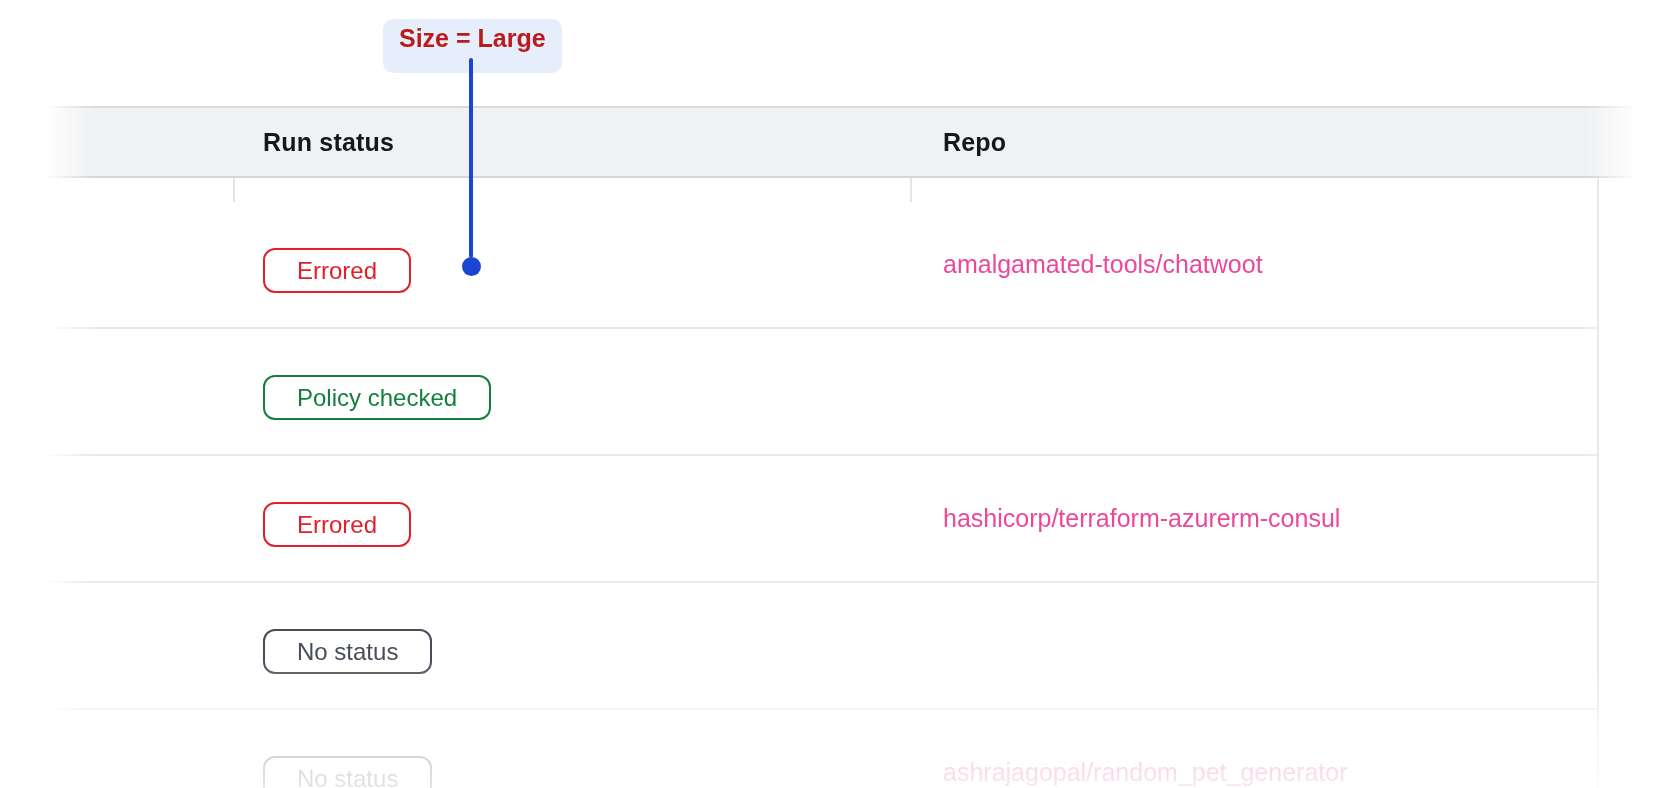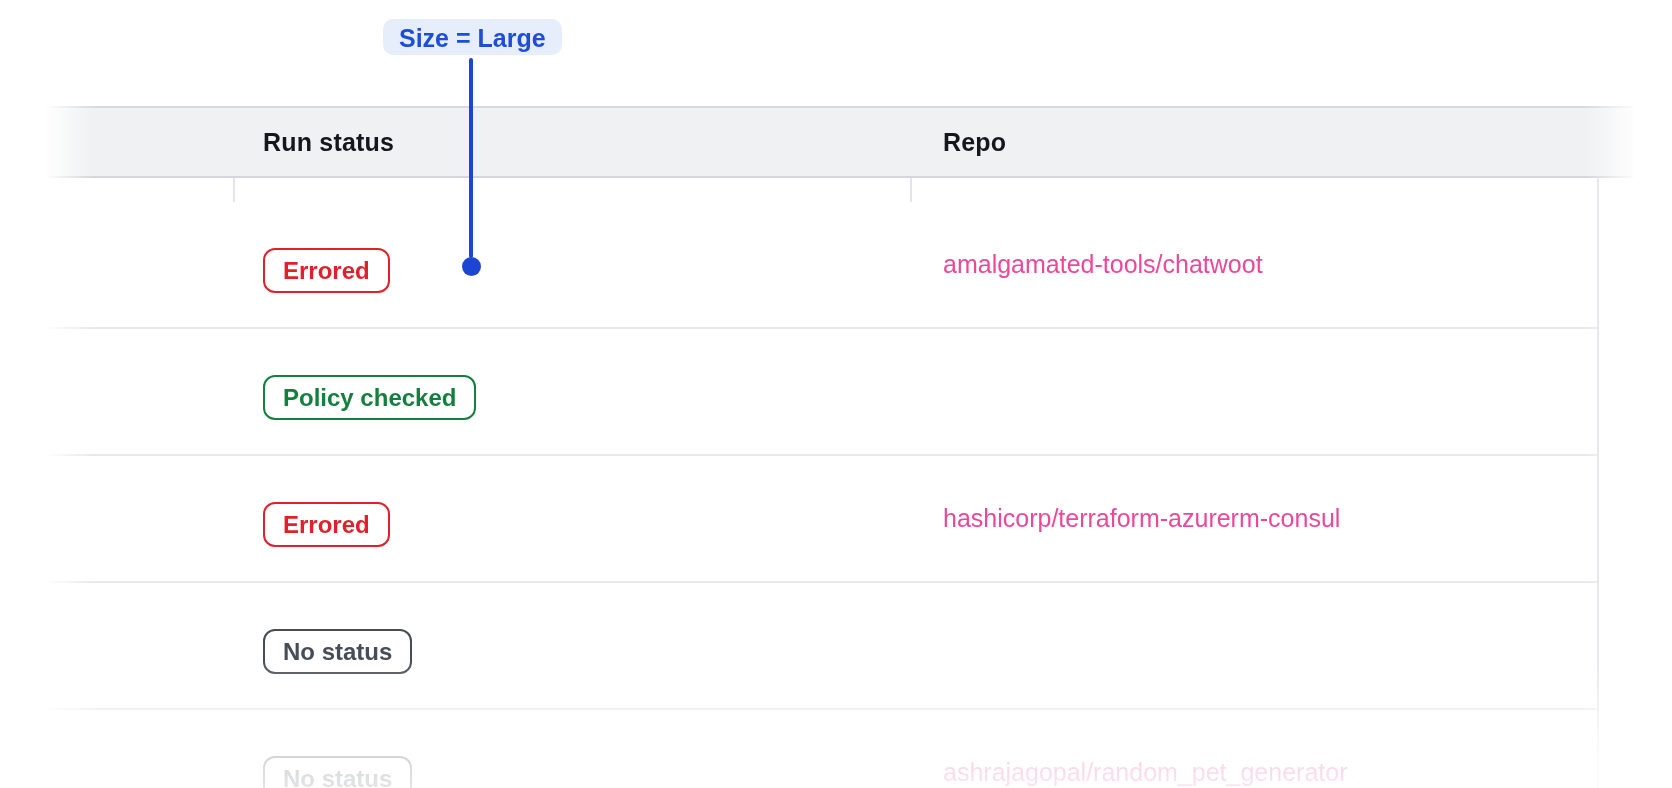--- a/index.html
+++ b/index.html
@@ -73,45 +73,45 @@
     background: #e4e5e9;
   }
   .vline.v1 { left: 233px; }
   .vline.v2 { left: 910px; }
   .vline.v3 { left: 1597px; background: #dfe1e5; }
 
   
   .badge {
     display: inline-block;
     font-size: 24px;
-    font-weight: 700;
+    font-weight: 400;
     line-height: 41px;
     height: 41px;
-    padding: 0 18px;
+    padding: 0 32px;
     border-radius: 12px;
     border: 2.5px solid currentColor;
     background: #ffffff;
     white-space: nowrap;
     margin-top: 11px;
   }
   .badge-errored        { color: #e0202b; }
   .badge-policy-checked { color: #15803d; }
   .badge-no-status      { color: #474d57; }
 
   
   .callout-label {
     position: absolute;
     left: 383px;
     top: 19px;
-    height: 36px;
+    height: 54px;
     line-height: 38px;
     padding: 0 16px;
     background: #e7eefb;
     border-radius: 10px;
-    color: #1d4ed8;
+    color: #b91c1c;
     font-size: 25px;
     font-weight: bold;
     z-index: 30;
     white-space: nowrap;
   }
   .callout-line {
     position: absolute;
     left: 469px;
     top: 58px;
     width: 4px;

